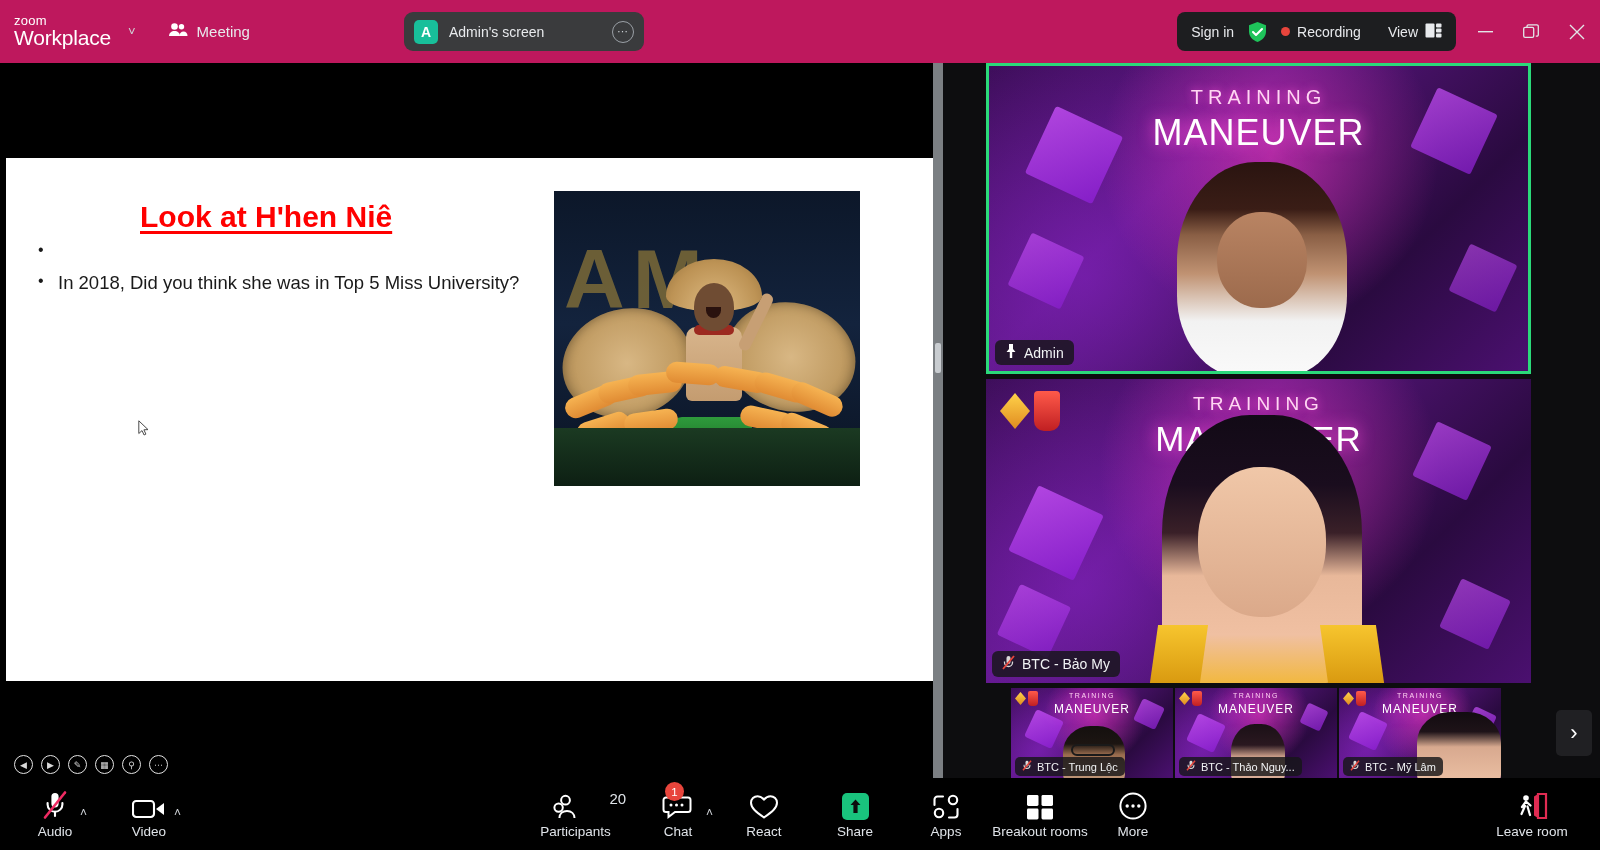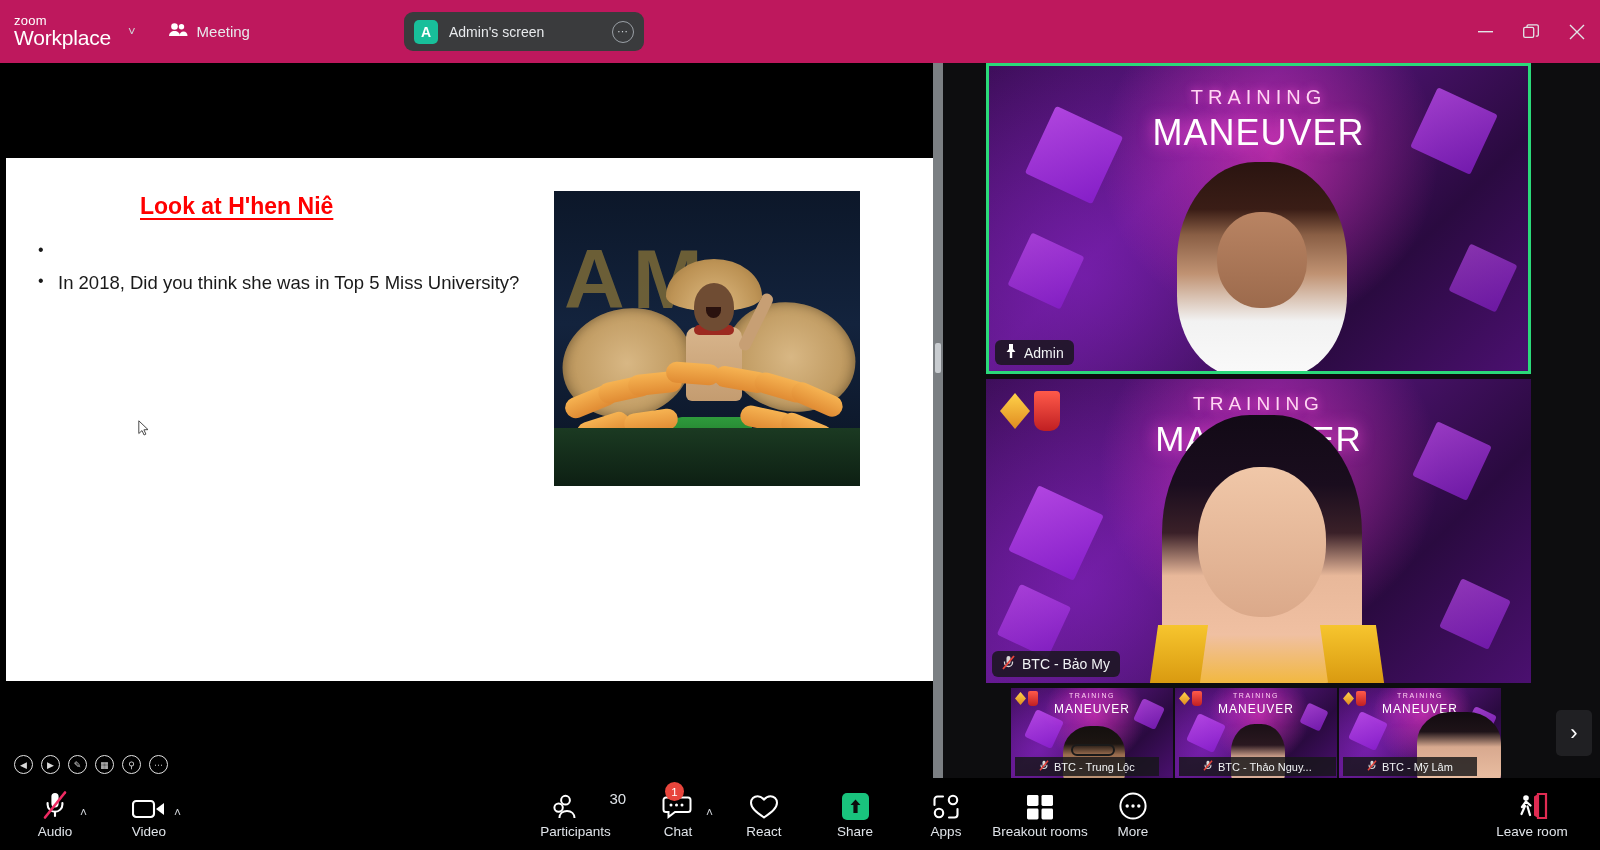--- a/index.html
+++ b/index.html
@@ -53,22 +53,22 @@
   
   .stage{
     position:absolute; top:63px; left:0; width:935px; height:715px;
     background:#000;
   }
   .slide{
     position:absolute; left:6px; top:95px; width:927px; height:523px;
     background:#ffffff;
   }
   .slide-title{
-    position:absolute; left:134px; top:35px;
-    color:#ff0000; font-size:23px; font-weight:bold;
+    position:absolute; left:134px; top:42px;
+    color:#ff0000; font-size:30px; font-weight:bold;
     text-decoration:underline; text-underline-offset:4px;
     font-family:"Liberation Sans", sans-serif;
   }
   .bullets{ position:absolute; left:32px; top:80px; width:500px; }
   .bullet{ display:flex; align-items:flex-start; margin-bottom:7px; }
   .bullet .dot{ color:#1a1a1a; font-size:16px; width:20px; line-height:1.5;}
   .bullet .btxt{ font-size:18.5px; color:#1a1a1a; line-height:1.5;}
   .bullet .link{ color:#8a1a8a; text-decoration:underline; }
   .slide-photo{
     position:absolute; left:548px; top:33px; width:306px; height:295px;
@@ -136,21 +136,21 @@
     letter-spacing:5px; font-weight:300; text-shadow:0 0 10px #ff4fd8;}
   .ttl-big{ position:absolute; width:100%; text-align:center; color:#ffffff;
     font-weight:normal; letter-spacing:1px; text-shadow:0 0 16px #ff4fd8;}
   .person{ position:absolute; border-radius:46% 46% 38% 38%; }
 
   .namebadge{
     position:absolute; display:flex; align-items:center; gap:7px;
     background:rgba(22,22,24,.82); border-radius:6px; padding:4px 10px;
     color:#f1f3f4; font-size:14px; white-space:nowrap;
   }
-  .namebadge.small{ font-size:11px; padding:3px 24px; gap:5px; border-radius:0; }
+  .namebadge.small{ font-size:11px; padding:3px 7px; gap:5px; border-radius:5px; }
 
   .strip{ position:absolute; left:0; top:625px; width:657px; height:90px; background:#0d0d0f;}
   .thumb{ position:absolute; top:0; width:162px; height:90px; overflow:hidden; background:#240f33;}
   .strip-next{
     position:absolute; right:8px; top:22px; width:36px; height:46px;
     background:#202023; border-radius:5px; color:#fff;
     display:flex; align-items:center; justify-content:center; font-size:22px;
   }
 
   
@@ -196,20 +196,44 @@
     </span>
     <span class="mlabel">Meeting</span>
   </div>
 
   <div class="screen-pill">
     <div class="avatar-sq">A</div>
     <div class="sname">Admin's screen</div>
     <div class="dots-circle">⋯</div>
   </div>
 
+  <div class="right-cluster">
+    <span class="signin">Sign in</span>
+    <span class="shield">
+      <svg width="21" height="22" viewBox="0 0 21 22">
+          <path d="M10.5 1 19 4.2v6.3c0 5-3.6 8.9-8.5 10.4C5.6 19.4 2 15.5 2 10.5V4.2z" fill="#1ec35a"></path>
+          <path d="M6 11l3 3 6-6" stroke="#fff" stroke-width="2.1" fill="none" stroke-linecap="round" stroke-linejoin="round"></path>
+        </svg>
+    </span>
+    <span class="recording">
+      <span class="rec-dot"></span>
+      <span>Recording</span>
+    </span>
+    <span class="viewbtn">
+      <span>View</span>
+      <span>
+        <svg width="17" height="15" viewBox="0 0 17 15">
+            <rect x="0.5" y="0.5" width="9" height="14" rx="1" fill="#e8eaed"></rect>
+            <rect x="11" y="0.5" width="5.5" height="4" rx="1" fill="#e8eaed"></rect>
+            <rect x="11" y="5.5" width="5.5" height="4" rx="1" fill="#e8eaed"></rect>
+            <rect x="11" y="10.5" width="5.5" height="4" rx="1" fill="#e8eaed"></rect>
+          </svg>
+      </span>
+    </span>
+  </div>
 
   <div class="winctl" style="right:0;">
     <div class="winbtn">
       <svg width="15" height="2" viewBox="0 0 15 2">
           <rect width="15" height="1.4" fill="#e3e5e8"></rect>
         </svg>
     </div>
     <div class="winbtn">
       <svg width="16" height="16" viewBox="0 0 16 16">
           <rect x="0.7" y="3.3" width="10" height="10" rx="1.4" stroke="#e3e5e8" stroke-width="1.3" fill="none"></rect>
@@ -458,21 +482,21 @@
   </div>
 
   <div class="tb-item" style="left:528px; width:95px;">
     <div class="tb-icon">
       <svg width="46" height="26" viewBox="0 0 46 26">
         <circle cx="12.5" cy="6.2" r="4.4" stroke="#fff" stroke-width="2" fill="none"></circle>
         <circle cx="5.6" cy="13.6" r="4.2" stroke="#fff" stroke-width="2" fill="none"></circle>
         <path d="M6.4 24c0-4.3 3.3-7 7.6-7s7.5 2.7 7.5 7" stroke="#fff" stroke-width="2" fill="none"></path>
         <text x="28" y="12" font-size="13" fill="#ffffff" font-family="Liberation Sans">&nbsp;</text>
       </svg>
-      <span class="count-badge" style="position:absolute; left:50px; top:4px;">30</span>
+      <span class="count-badge" style="position:absolute; left:50px; top:4px;">20</span>
     </div>
     <div class="tb-label">Participants</div>
   </div>
 
   <div class="tb-item" style="left:641px;">
     <div class="tb-icon">
       <svg width="32" height="27" viewBox="0 0 32 27">
         <path d="M3 3.5h22a2.5 2.5 0 0 1 2.5 2.5v9.5a2.5 2.5 0 0 1-2.5 2.5H12l-6.5 5v-5H3A2.5 2.5 0 0 1 .5 15.5V6A2.5 2.5 0 0 1 3 3.5z" stroke="#fff" stroke-width="2" fill="none" transform="translate(1,1)"></path>
         <circle cx="9" cy="12" r="1.5" fill="#fff"></circle>
           <circle cx="14.5" cy="12" r="1.5" fill="#fff"></circle>

